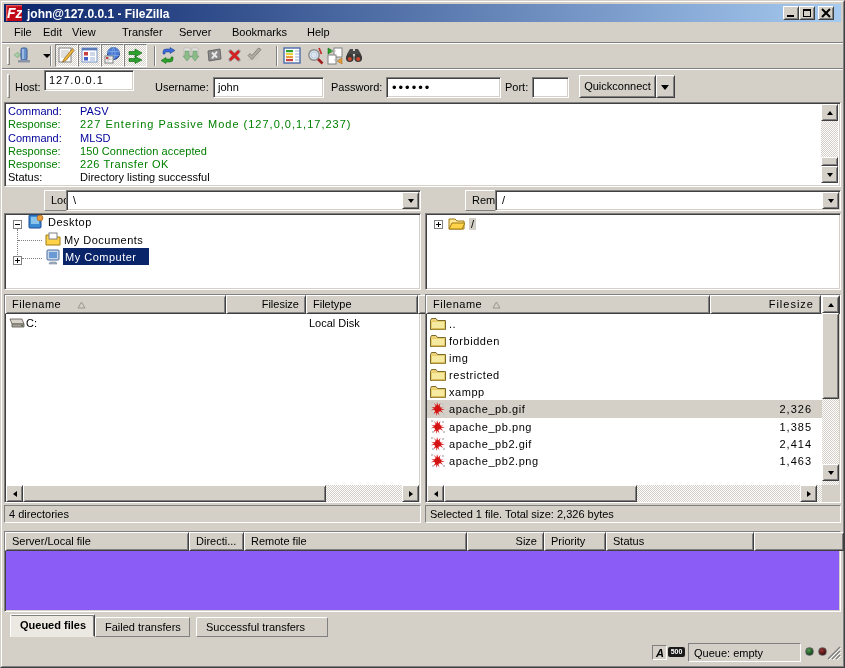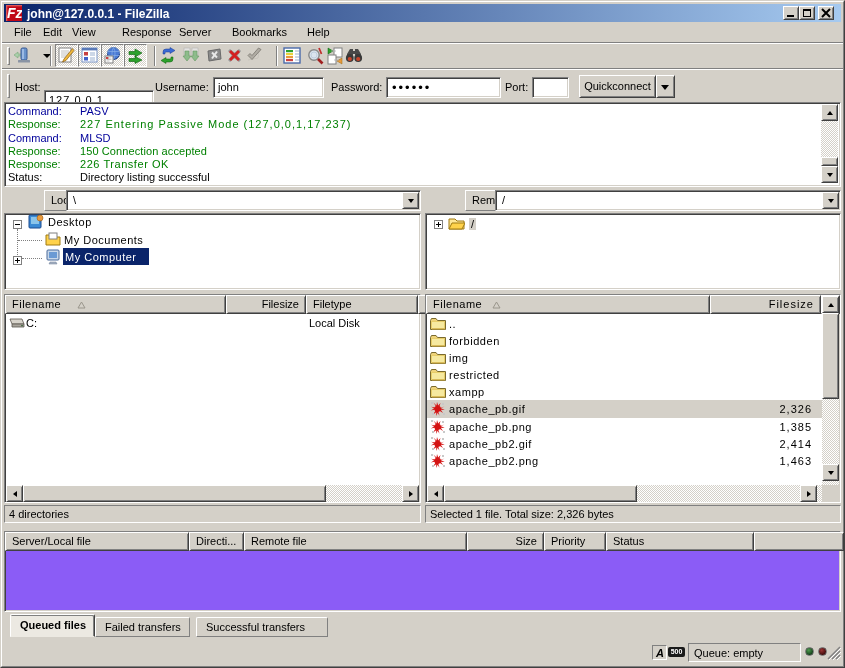--- a/index.html
+++ b/index.html
@@ -63,21 +63,21 @@
     <svg width="14" height="12" viewBox="0 0 14 12">
         <path d="M3 2 L11 10 M11 2 L3 10" stroke="#000" stroke-width="2"></path>
       </svg>
   </div>
 </div>
 
 <div class="abs" id="menubar">
   <span style="left:10px">File</span>
   <span style="left:39px">Edit</span>
   <span style="left:68px">View</span>
-  <span style="left:118px">Response</span>
+  <span style="left:118px">Transfer</span>
   <span style="left:175px">Server</span>
   <span style="left:228px">Bookmarks</span>
   <span style="left:303px">Help</span>
 </div>
 <div class="abs etch" style="left:2px;top:42px;width:841px"></div>
 
 <div class="abs" id="toolbar" style="left:4px;top:44px;width:837px;height:24px">
   <div class="abs grip" style="left:3px;top:3px;height:18px"></div>
   <svg class="abs" style="left:9px;top:3px" width="17" height="17" viewBox="0 0 17 17">
     <path d="M1 8 L5 5 L5 7 L9 7 L9 9 L5 9 L5 11 Z" fill="#aacfaa" stroke="#7aa77a" stroke-width="0.6"></path>
@@ -169,21 +169,21 @@
     <circle cx="4.8" cy="12" r="2.1" fill="#c8442a"></circle>
     <circle cx="13.2" cy="12" r="2.1" fill="#c8442a"></circle>
     <rect x="8" y="4" width="2" height="3" fill="#484848"></rect>
   </svg>
 </div>
 <div class="abs etch" style="left:2px;top:68px;width:841px"></div>
 
 <div class="abs" id="quickbar" style="left:4px;top:70px;width:837px;height:32px">
   <div class="abs grip" style="left:3px;top:4px;height:24px"></div>
   <span class="abs" style="left:11px;top:11px">Host:</span>
-  <div class="abs field" style="left:40px;top:20px;width:110px;height:21px">
+  <div class="abs field" style="left:40px;top:0;width:90px;height:21px">
       <span style="position:absolute;left:4px;top:3px;letter-spacing:1px">127.0.0.1</span>
     </div>
   <span class="abs" style="left:151px;top:11px">Username:</span>
   <div class="abs field" style="left:209px;top:7px;width:111px;height:21px">
       <span style="position:absolute;left:4px;top:3px">john</span>
     </div>
   <span class="abs" style="left:327px;top:11px">Password:</span>
   <div class="abs field" style="left:382px;top:7px;width:115px;height:21px">
       <span style="position:absolute;left:5px;top:2px;font-size:13px;letter-spacing:2px">••••••</span>
     </div>

